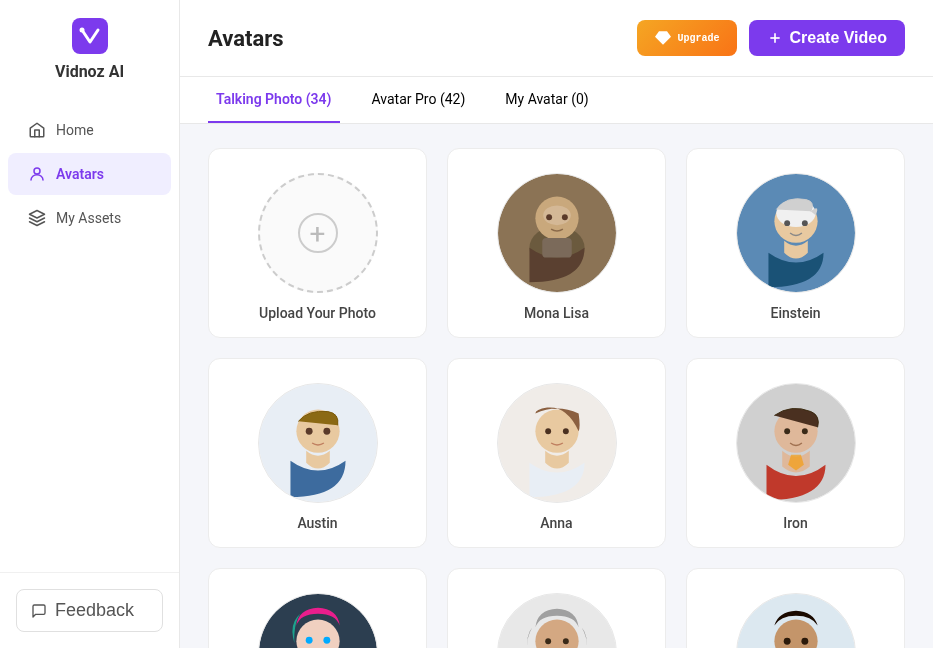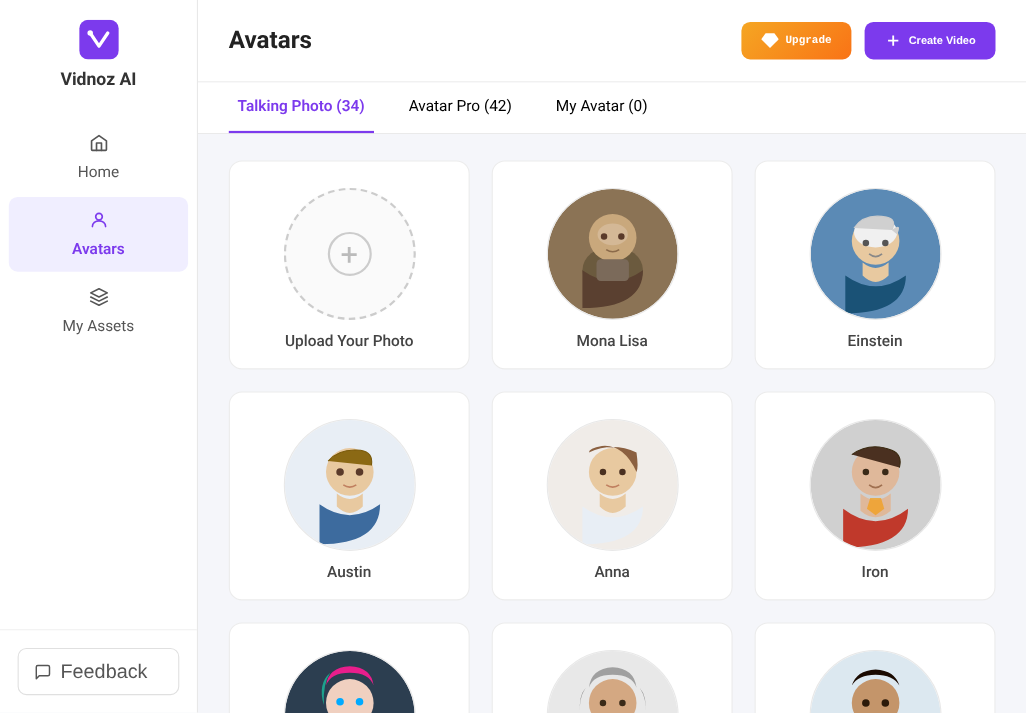--- a/index.html
+++ b/index.html
@@ -48,21 +48,20 @@
       display: flex;
       align-items: center;
       gap: 10px;
       padding: 12px 20px;
       cursor: pointer;
       border-radius: 8px;
       margin: 2px 8px;
       font-size: 14px;
       color: #555;
       transition: background 0.15s;
-      flex-direction: column;
     }
     .nav-item.active {
       background: #f0eeff;
       color: #7c3aed;
       font-weight: 600;
     }
     .nav-icon {
       width: 18px;
       height: 18px;
       display: flex;
@@ -130,21 +129,21 @@
     }
     .btn-create {
       display: flex;
       align-items: center;
       gap: 6px;
       padding: 9px 18px;
       background: #7c3aed;
       color: #fff;
       border: none;
       border-radius: 8px;
-      font-size: 10px;
+      font-size: 16px;
       font-weight: 600;
       cursor: pointer;
     }
 
     
     .tabs-bar {
       display: flex;
       gap: 0;
       padding: 0 28px;
       background: #fff;

